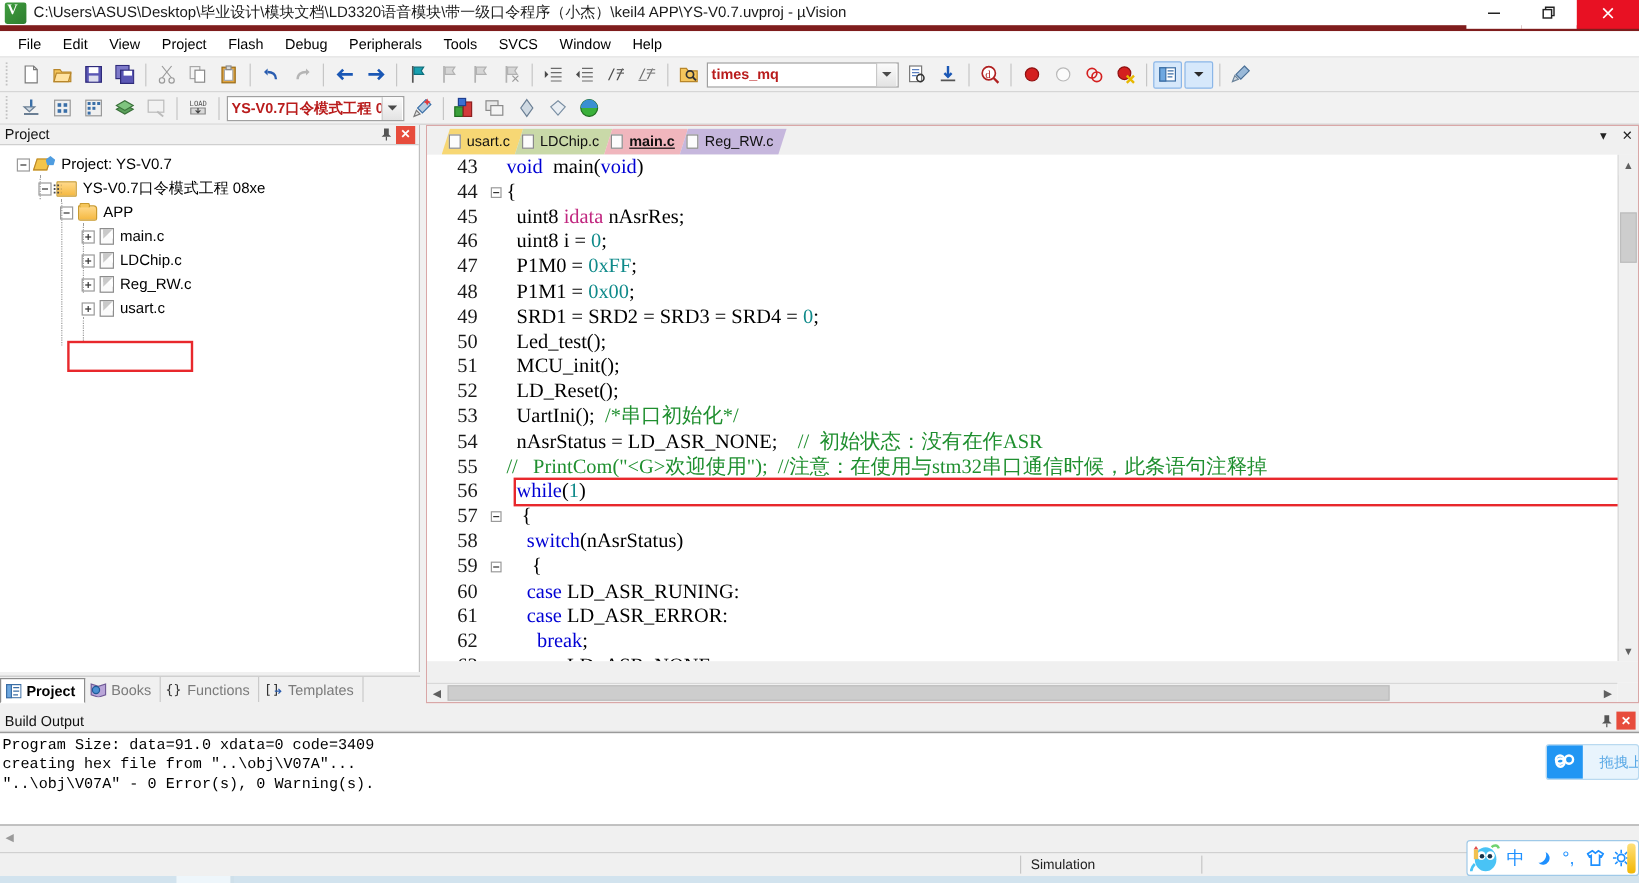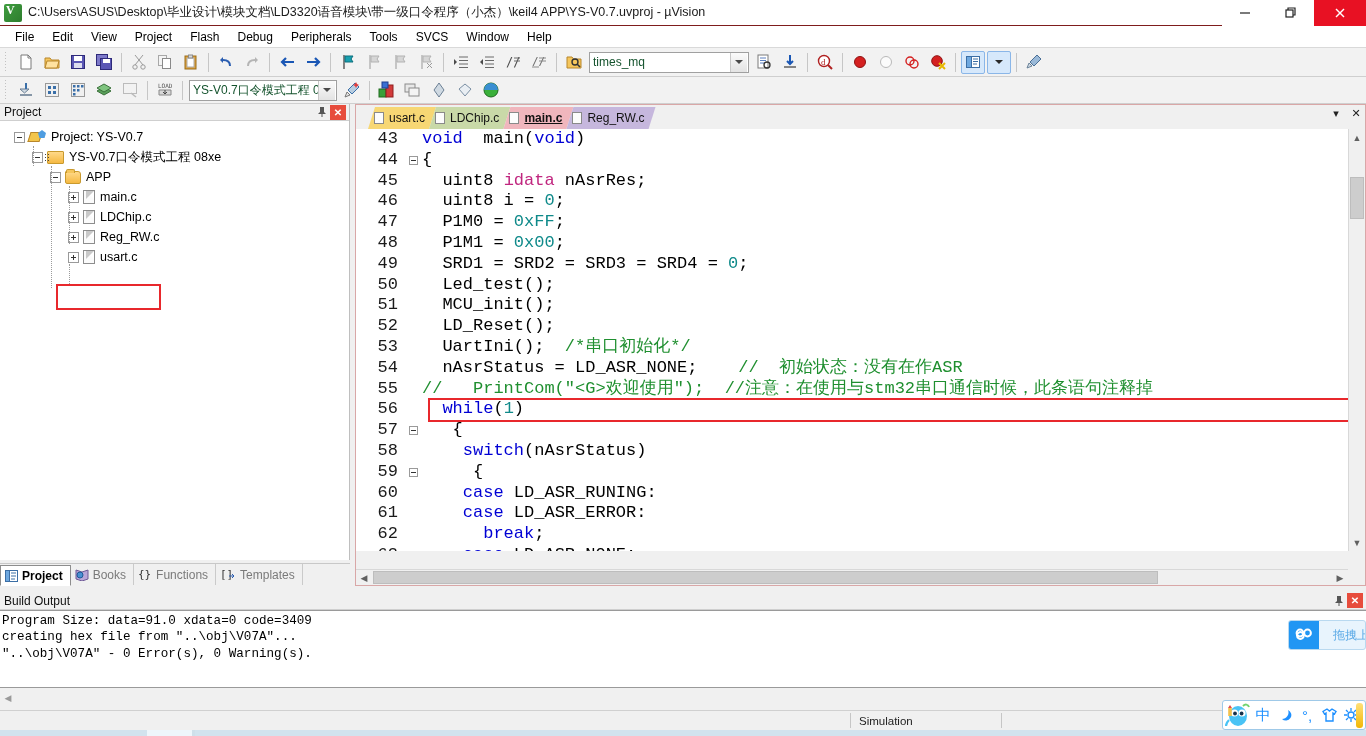--- a/index.html
+++ b/index.html
@@ -9,21 +9,21 @@
     overflow: hidden;
     font-family: "Liberation Sans", sans-serif;
     background: #ffffff;
   }
   #app { position: relative; width: 1366px; height: 736px; background: #f0f0f0; }
 
   
   .titlebar {
     position: absolute; top: 0; left: 0; width: 1366px; height: 26px;
     background: #ffffff; display: flex; align-items: center;
-    border-bottom: 1px solid #7f1d1d;
+    border-bottom: 5px solid #7f1d1d;
   }
   .app-icon {
     width: 18px; height: 18px; margin-left: 4px; margin-right: 6px;
     background: linear-gradient(135deg,#3f9d3f 0%, #2e7d2e 100%);
     border-radius: 2px; position: relative; flex: none;
   }
   .app-icon::after {
     content: "V"; position: absolute; left: 2px; top: -1px;
     font-size: 12px; color: #fff; font-weight: bold;
     font-family: "Liberation Serif", serif;
@@ -73,22 +73,22 @@
   }
   .tbtn.selected { border-color: #8ab6e8; background: #d6e8fb; }
   .tsep { width: 1px; height: 19px; background: #c6c6c6; margin: 0 4px; flex: none; }
   .ico { display: block; }
 
   .combo {
     height: 21px; display: flex; align-items: center; flex: none;
     border: 1px solid #a0a0a0; background: #fff; margin: 0 2px;
   }
   .combo .val {
-    font-size: 12px; color: #14532d; padding: 0 3px; white-space: nowrap;
-    overflow: hidden; line-height: 19px;
+    font-size: 12px; color: #b91c1c; padding: 0 3px; white-space: nowrap;
+    overflow: hidden; line-height: 19px; font-weight: bold;
   }
   .combo .arrow {
     width: 17px; height: 19px; flex: none; border-left: 1px solid #c8c8c8;
     background: linear-gradient(#fbfbfb,#e3e3e3);
     display: flex; align-items: center; justify-content: center;
   }
   .combo.search { width: 160px; }
   .combo.search .val { width: 140px; }
   .combo.target { width: 148px; }
   .combo.target .val { width: 128px; }
@@ -204,21 +204,21 @@
   .tabstrip-right {
     position: absolute; right: 2px; top: 2px; display: flex; align-items: center; gap: 6px;
   }
   .tsr-btn { font-size: 11px; color: #222; width: 14px; text-align: center; }
 
   .code-area {
     position: absolute; left: 0; top: 24px; right: 17px; bottom: 34px;
     overflow: hidden; background: #ffffff;
   }
   .code-rows {
-    font-family: Liberation Mono, monospace; font-size: 17px; line-height: 20.8px;
+    font-family: Liberation Serif, serif; font-size: 17px; line-height: 20.8px;
     white-space: pre; position: relative;
   }
   .crow { display: flex; height: 20.8px; align-items: center; }
   .lnum {
     width: 48px; text-align: right; padding-right: 6px; flex: none;
     color: #1a1a1a; font-size: 17px; background: #fff;
   }
   .fold {
     width: 18px; flex: none; display: flex; align-items: center;
     justify-content: center; position: relative;

